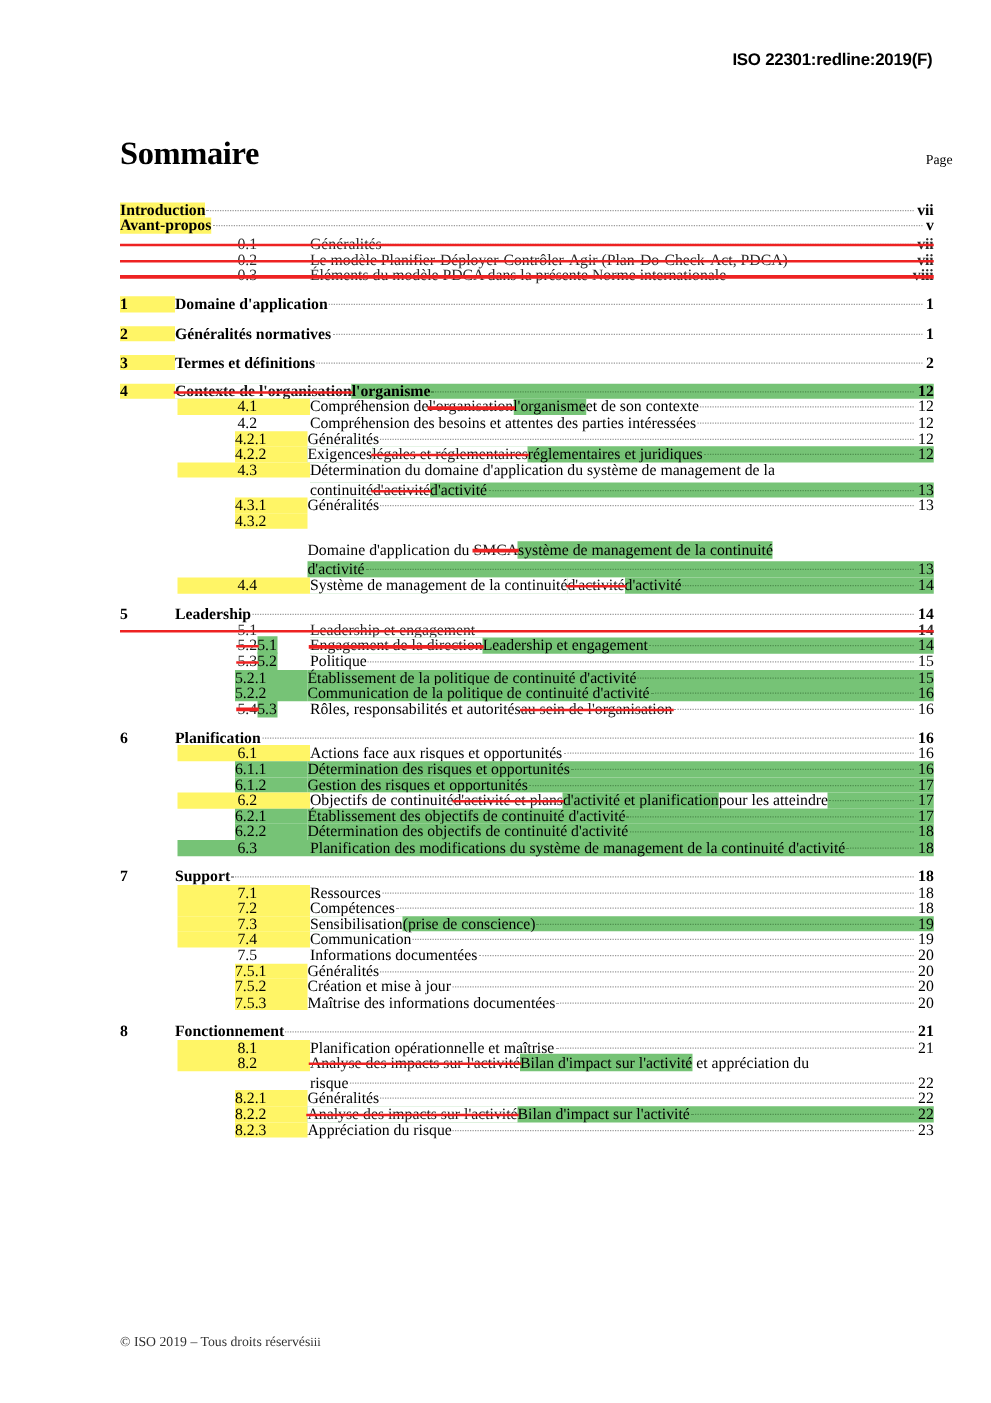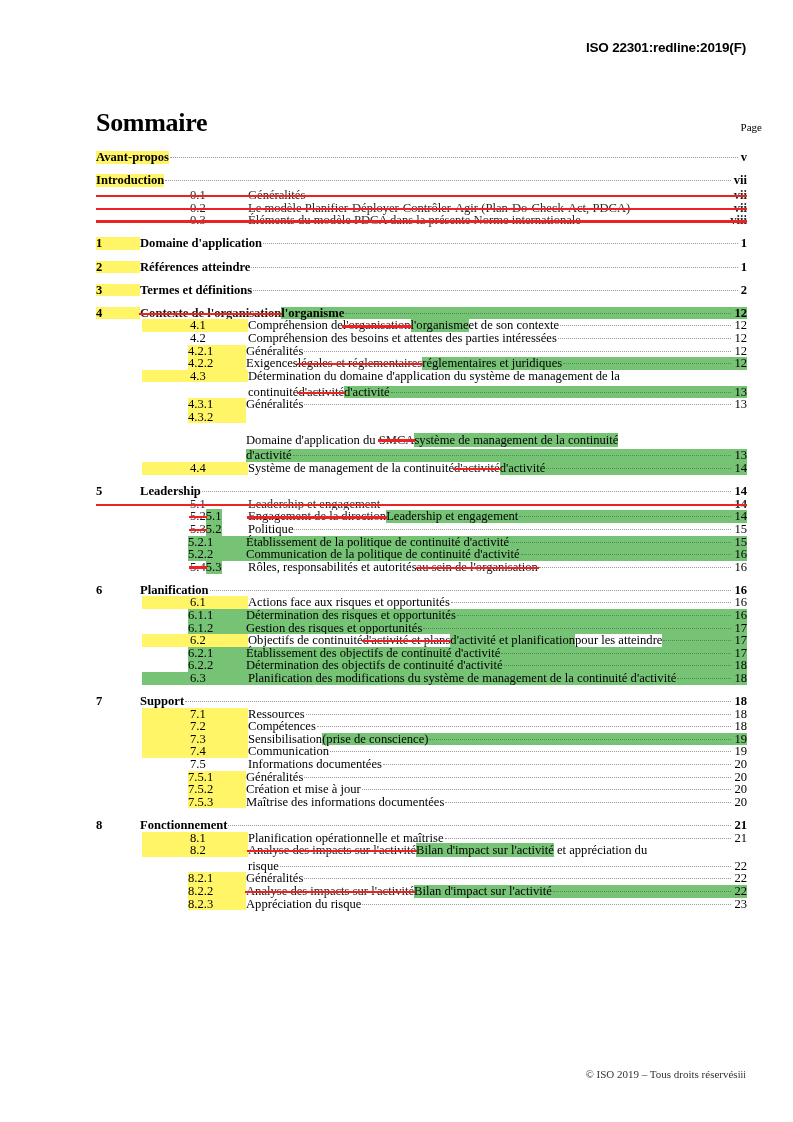--- a/index.html
+++ b/index.html
@@ -154,54 +154,54 @@
 
   .bold { font-weight: bold; }
 
   
   .footer {
     position: absolute;
     left: 96px;
     right: 47px;
     top: 1068px;
     display: flex;
-    justify-content: flex-end;
+    justify-content: flex-start;
     align-items: baseline;
     font-size: 11px;
     color: #333333;
   }
   .footer .fright { font-size: 10px; }
 </style>
 </head>
 <body>
 
 <div class="page">
 
   <div class="doc-header">ISO 22301:redline:2019(F)</div>
 
   <div class="title-row">
     <div class="toc-title">Sommaire</div>
     <div class="page-word">Page</div>
   </div>
 
   <div class="toc">
 
+    <div class="entry lvl0">
+      <div class="body">
+        <span class="hl-y">Introduction</span>
+        <span class="leader"></span>
+        <span class="pg">vii</span>
+      </div>
+    </div>
+
     <div class="entry lvl0" style="margin-top:0;">
       <div class="body">
         <span class="hl-y">Avant-propos</span>
         <span class="leader"></span>
         <span class="pg">v</span>
-      </div>
-    </div>
-
-    <div class="entry lvl0">
-      <div class="body">
-        <span class="hl-y">Introduction</span>
-        <span class="leader"></span>
-        <span class="pg">vii</span>
       </div>
     </div>
 
     <div class="entry indent-1 strike-row" style="margin-top:2.5px;">
       <span class="num faint">0.1</span>
       <div class="body">
         <span class="faint">Généralités</span>
         <span class="leader"></span>
         <span class="pg faint bold">vii</span>
       </div>
@@ -230,21 +230,21 @@
       <div class="body">
         <span>Domaine d'application</span>
         <span class="leader"></span>
         <span class="pg">1</span>
       </div>
     </div>
 
     <div class="entry lvl0">
       <span class="num hl-y">2</span>
       <div class="body">
-        <span>Références atteindre</span>
+        <span>Généralités normatives</span>
         <span class="leader"></span>
         <span class="pg">1</span>
       </div>
     </div>
 
     <div class="entry lvl0">
       <span class="num hl-y">3</span>
       <div class="body">
         <span>Termes et définitions</span>
         <span class="leader"></span>

